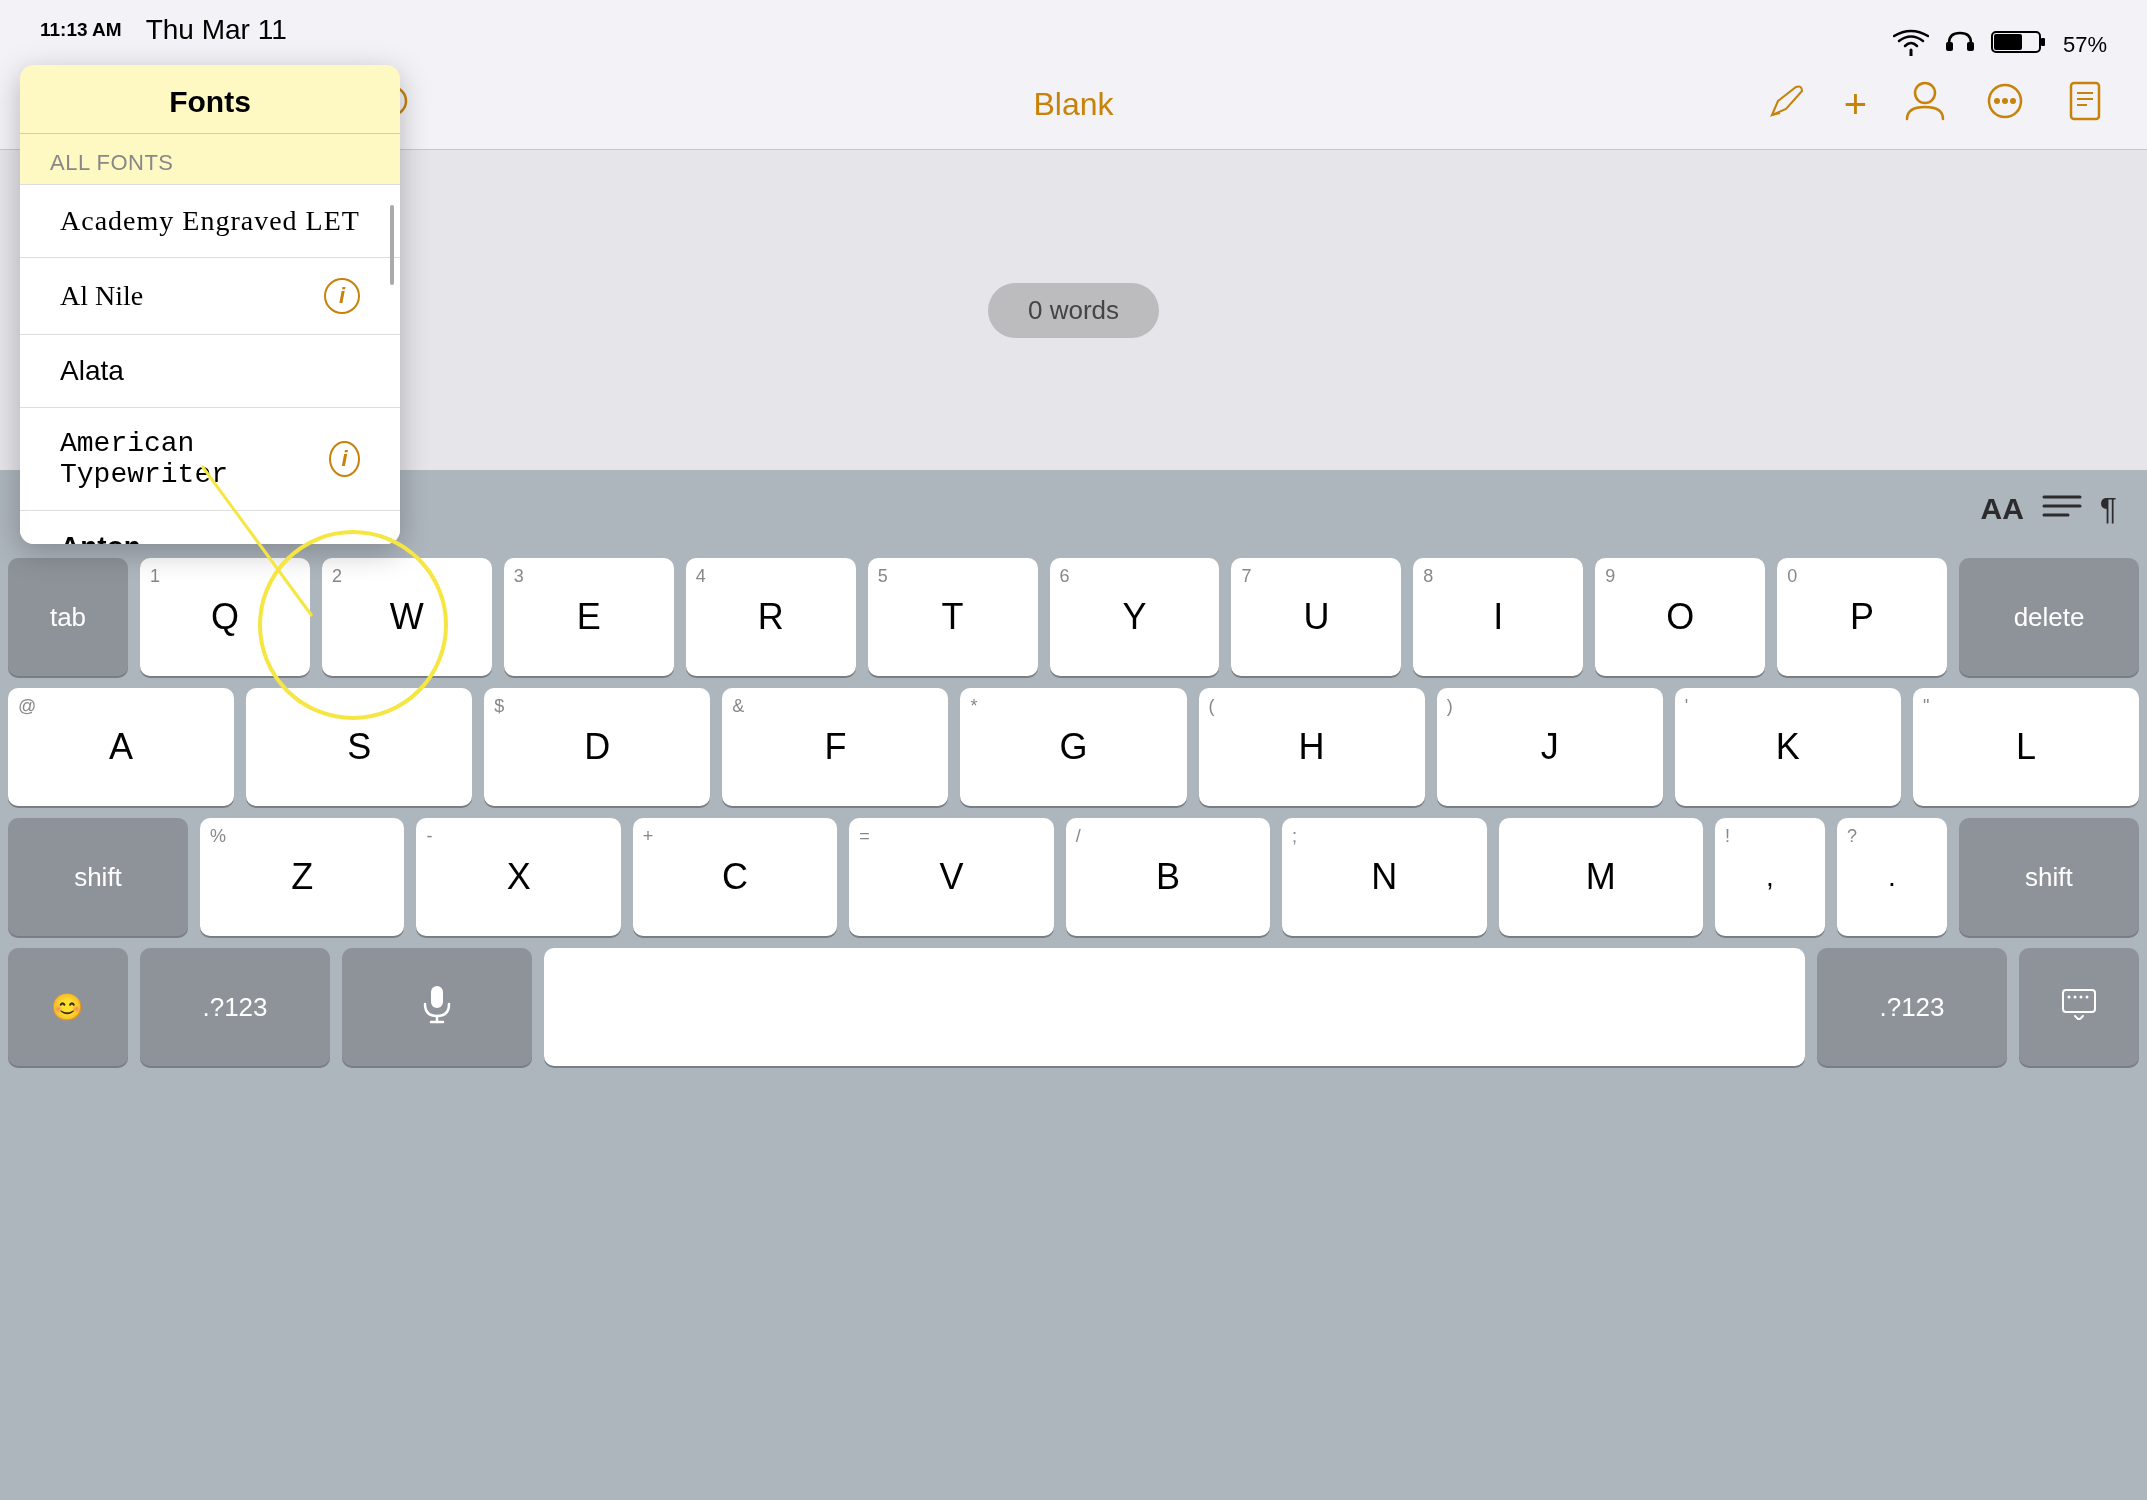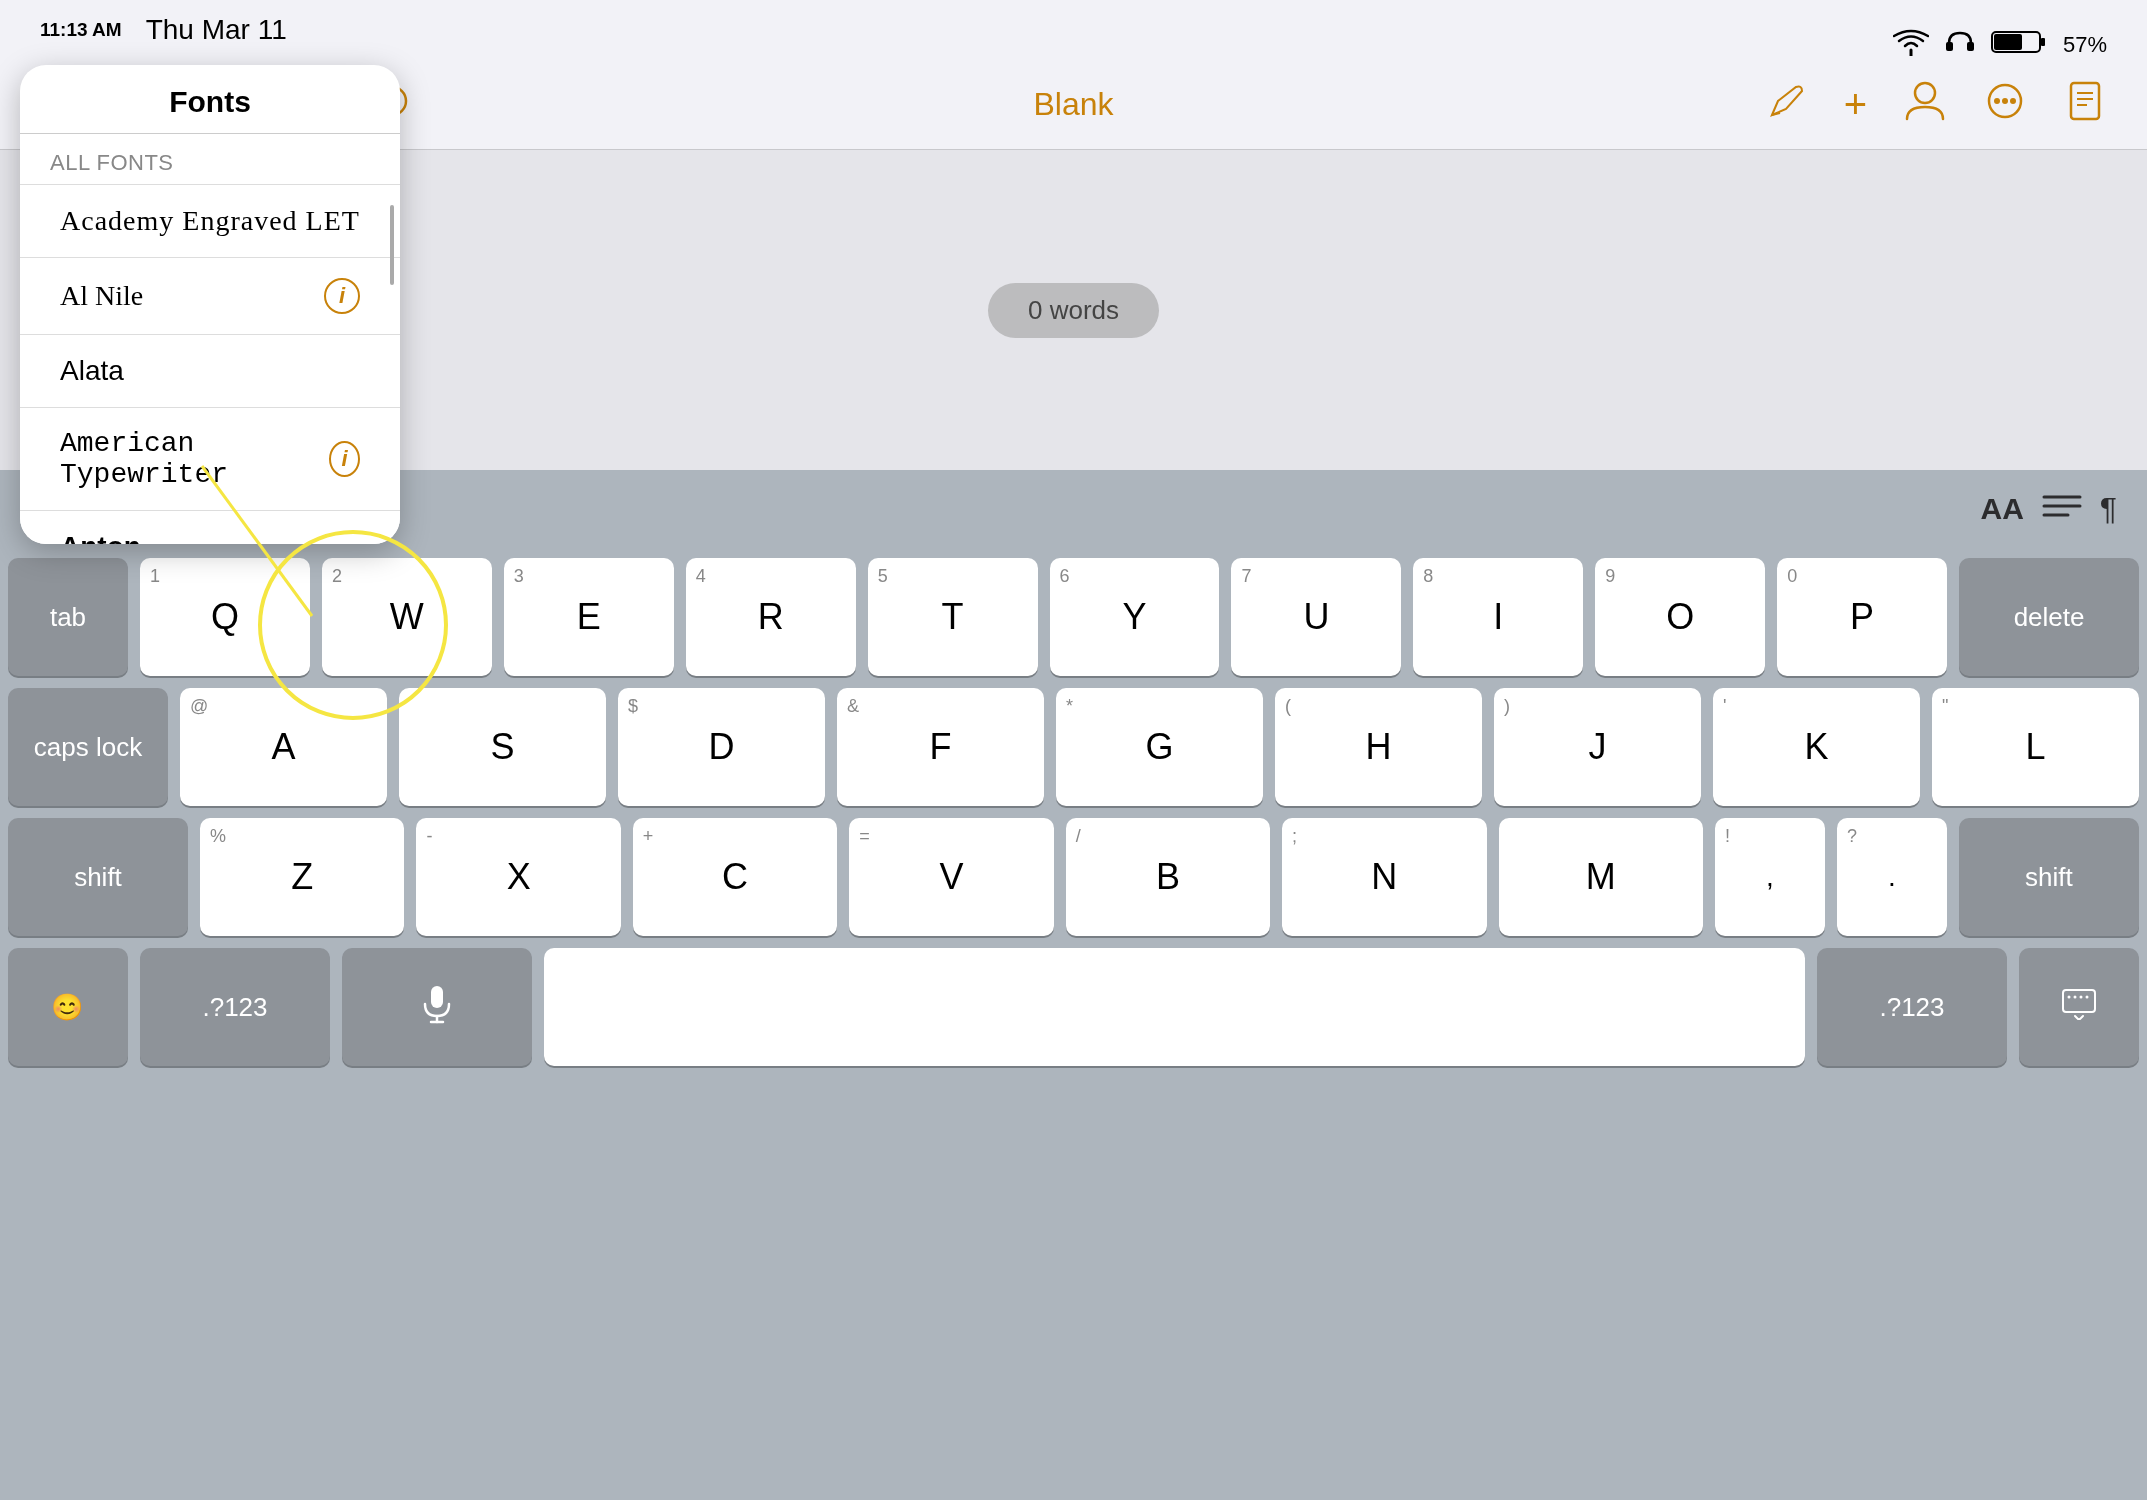--- a/index.html
+++ b/index.html
@@ -110,22 +110,22 @@
       font-size: 26px;
       color: #444;
     }
 
     
     .fonts-panel {
       position: absolute;
       top: 65px;
       left: 20px;
       width: 380px;
-      background: #ffffff;
-      border-radius: 26px;
+      background: #fef9c3;
+      border-radius: 14px;
       box-shadow: 0 8px 30px rgba(0,0,0,0.25);
       z-index: 200;
       overflow: hidden;
     }
     .fonts-panel-header {
       text-align: center;
       padding: 20px 0 14px;
       font-size: 30px;
       font-weight: 600;
       color: #000;
@@ -570,23 +570,20 @@
     <div class="key" style="height:118px;">
       <span class="key-sub-label">0</span>
       <span class="key-main-label">P</span>
     </div>
     <div class="key key-dark key-delete" style="height:118px;">
       <span class="key-special-label">delete</span>
     </div>
   </div>
 
   <div class="key-row row-asdf">
-    <div class="key key-dark key-capslock" style="height:118px;">
-      <span class="key-special-label">caps lock</span>
-    </div>
     <div class="key" style="height:118px;">
       <span class="key-sub-label">@</span>
       <span class="key-main-label">A</span>
     </div>
     <div class="key" style="height:118px;">
       <span class="key-main-label">S</span>
     </div>
     <div class="key" style="height:118px;">
       <span class="key-sub-label">$</span>
       <span class="key-main-label">D</span>

